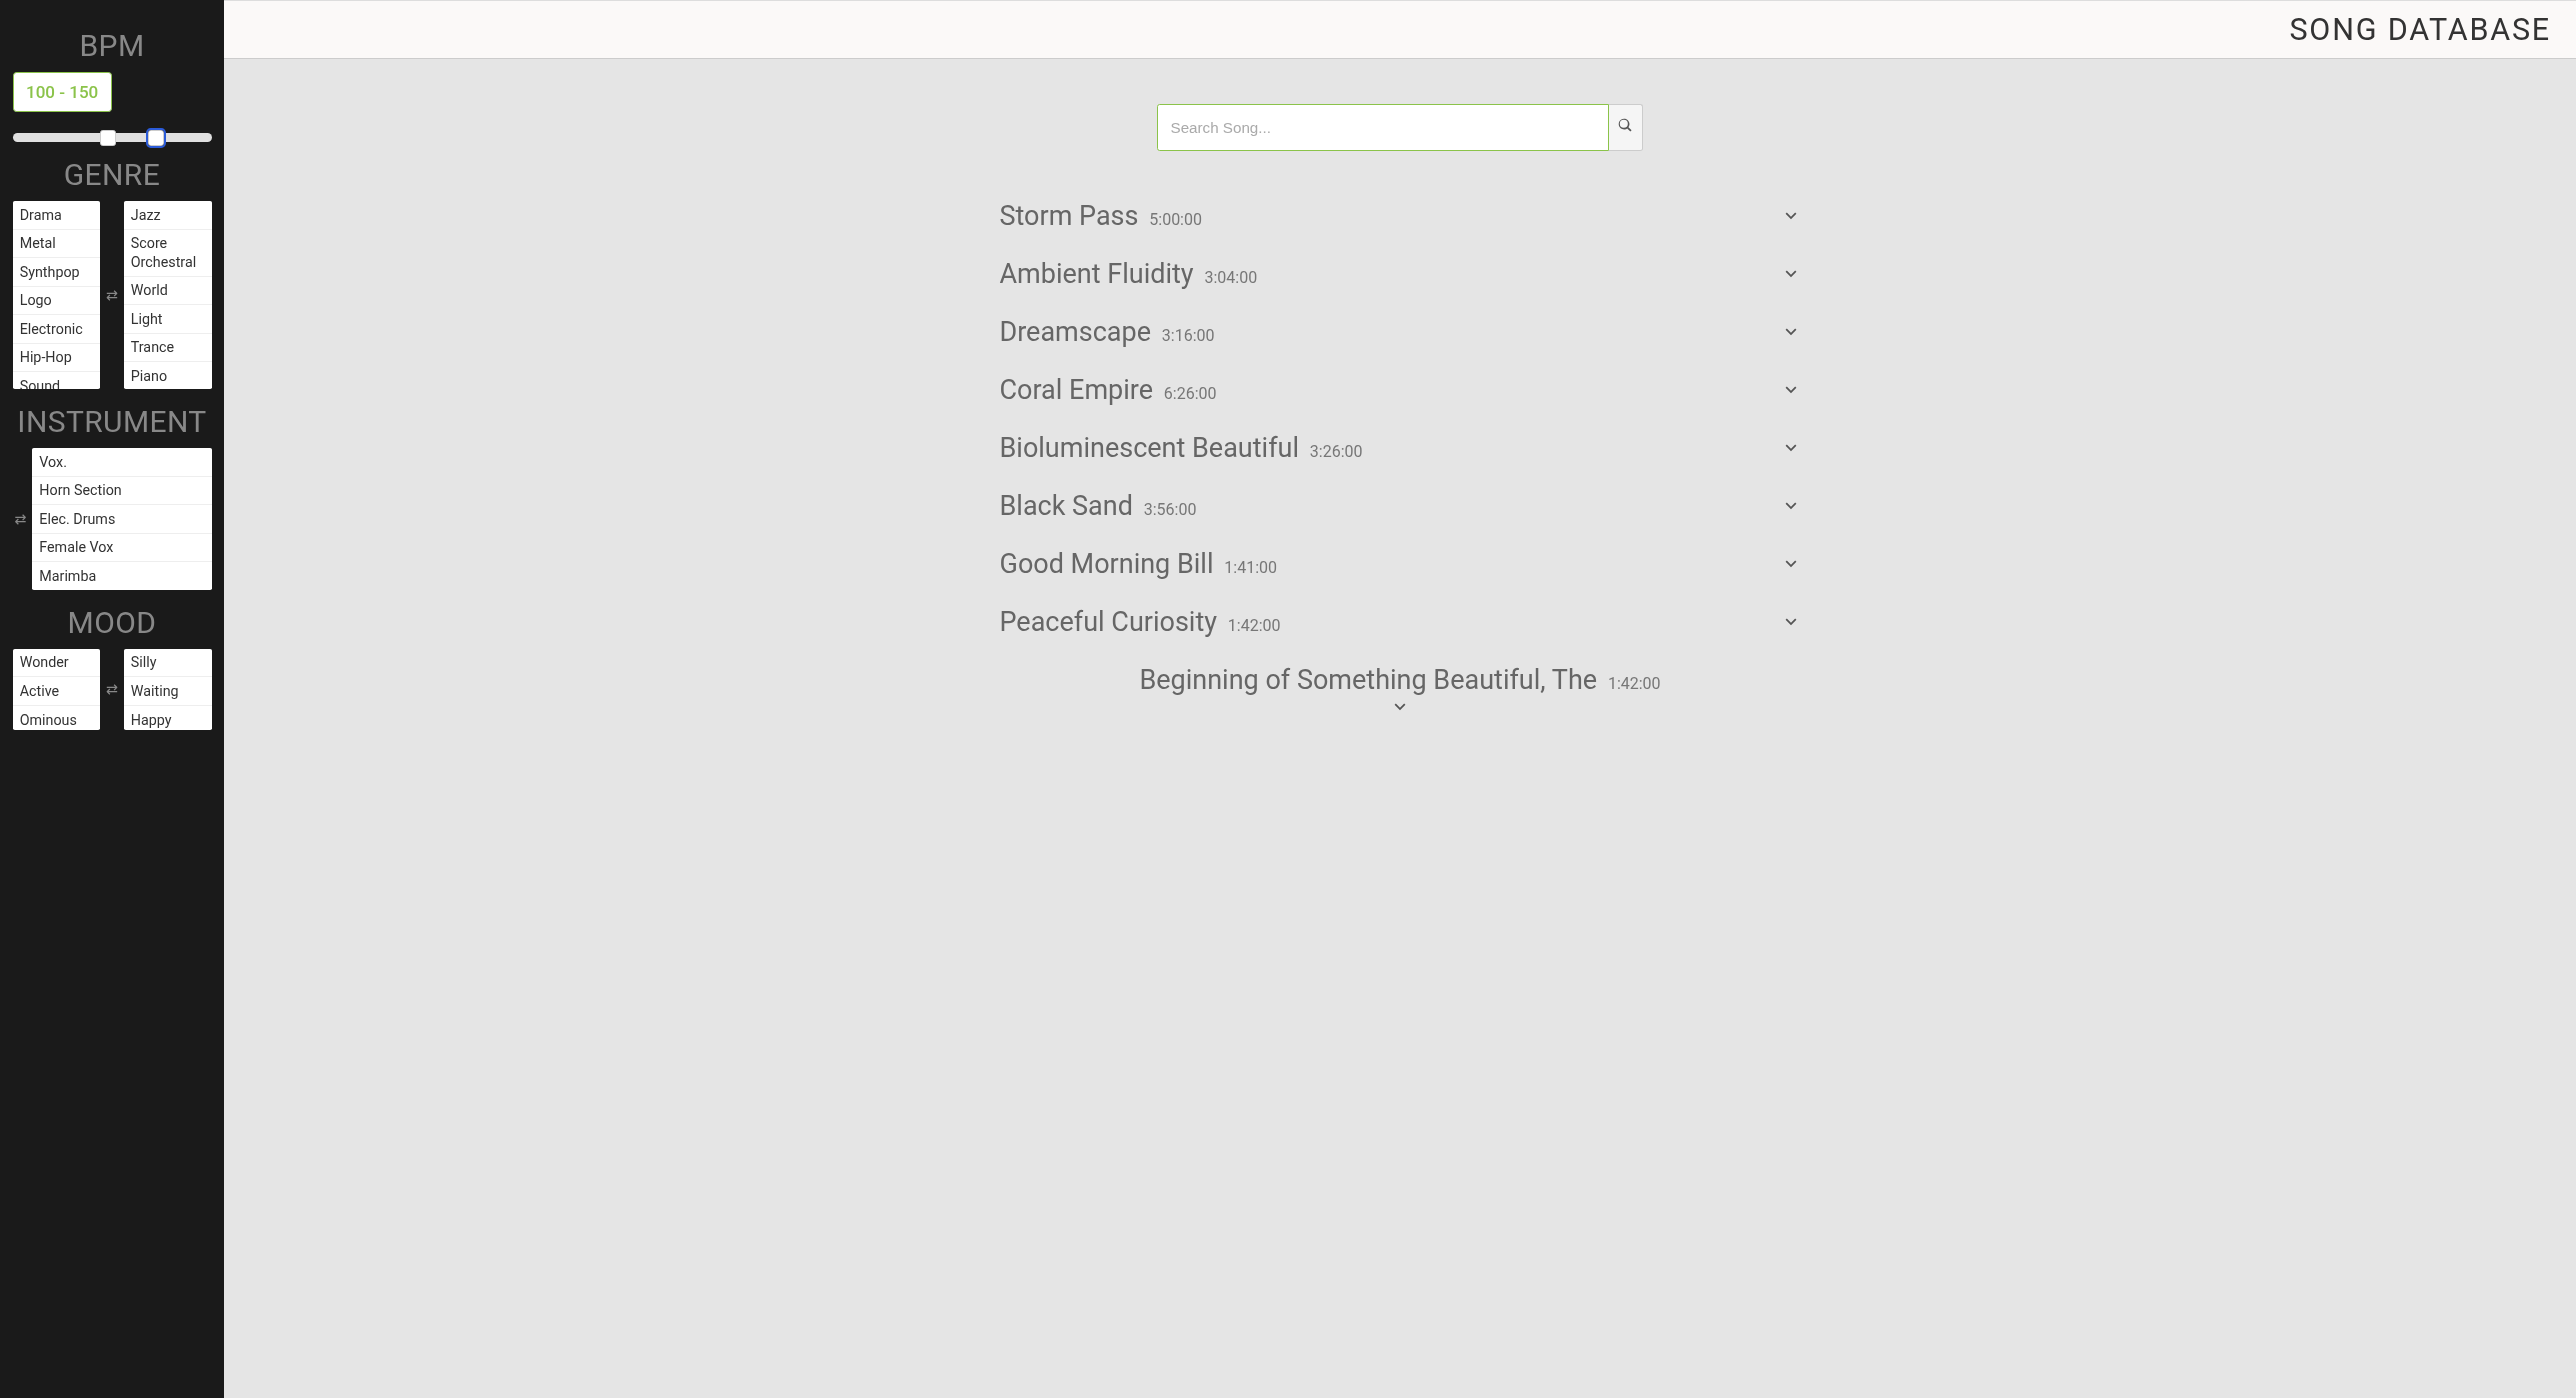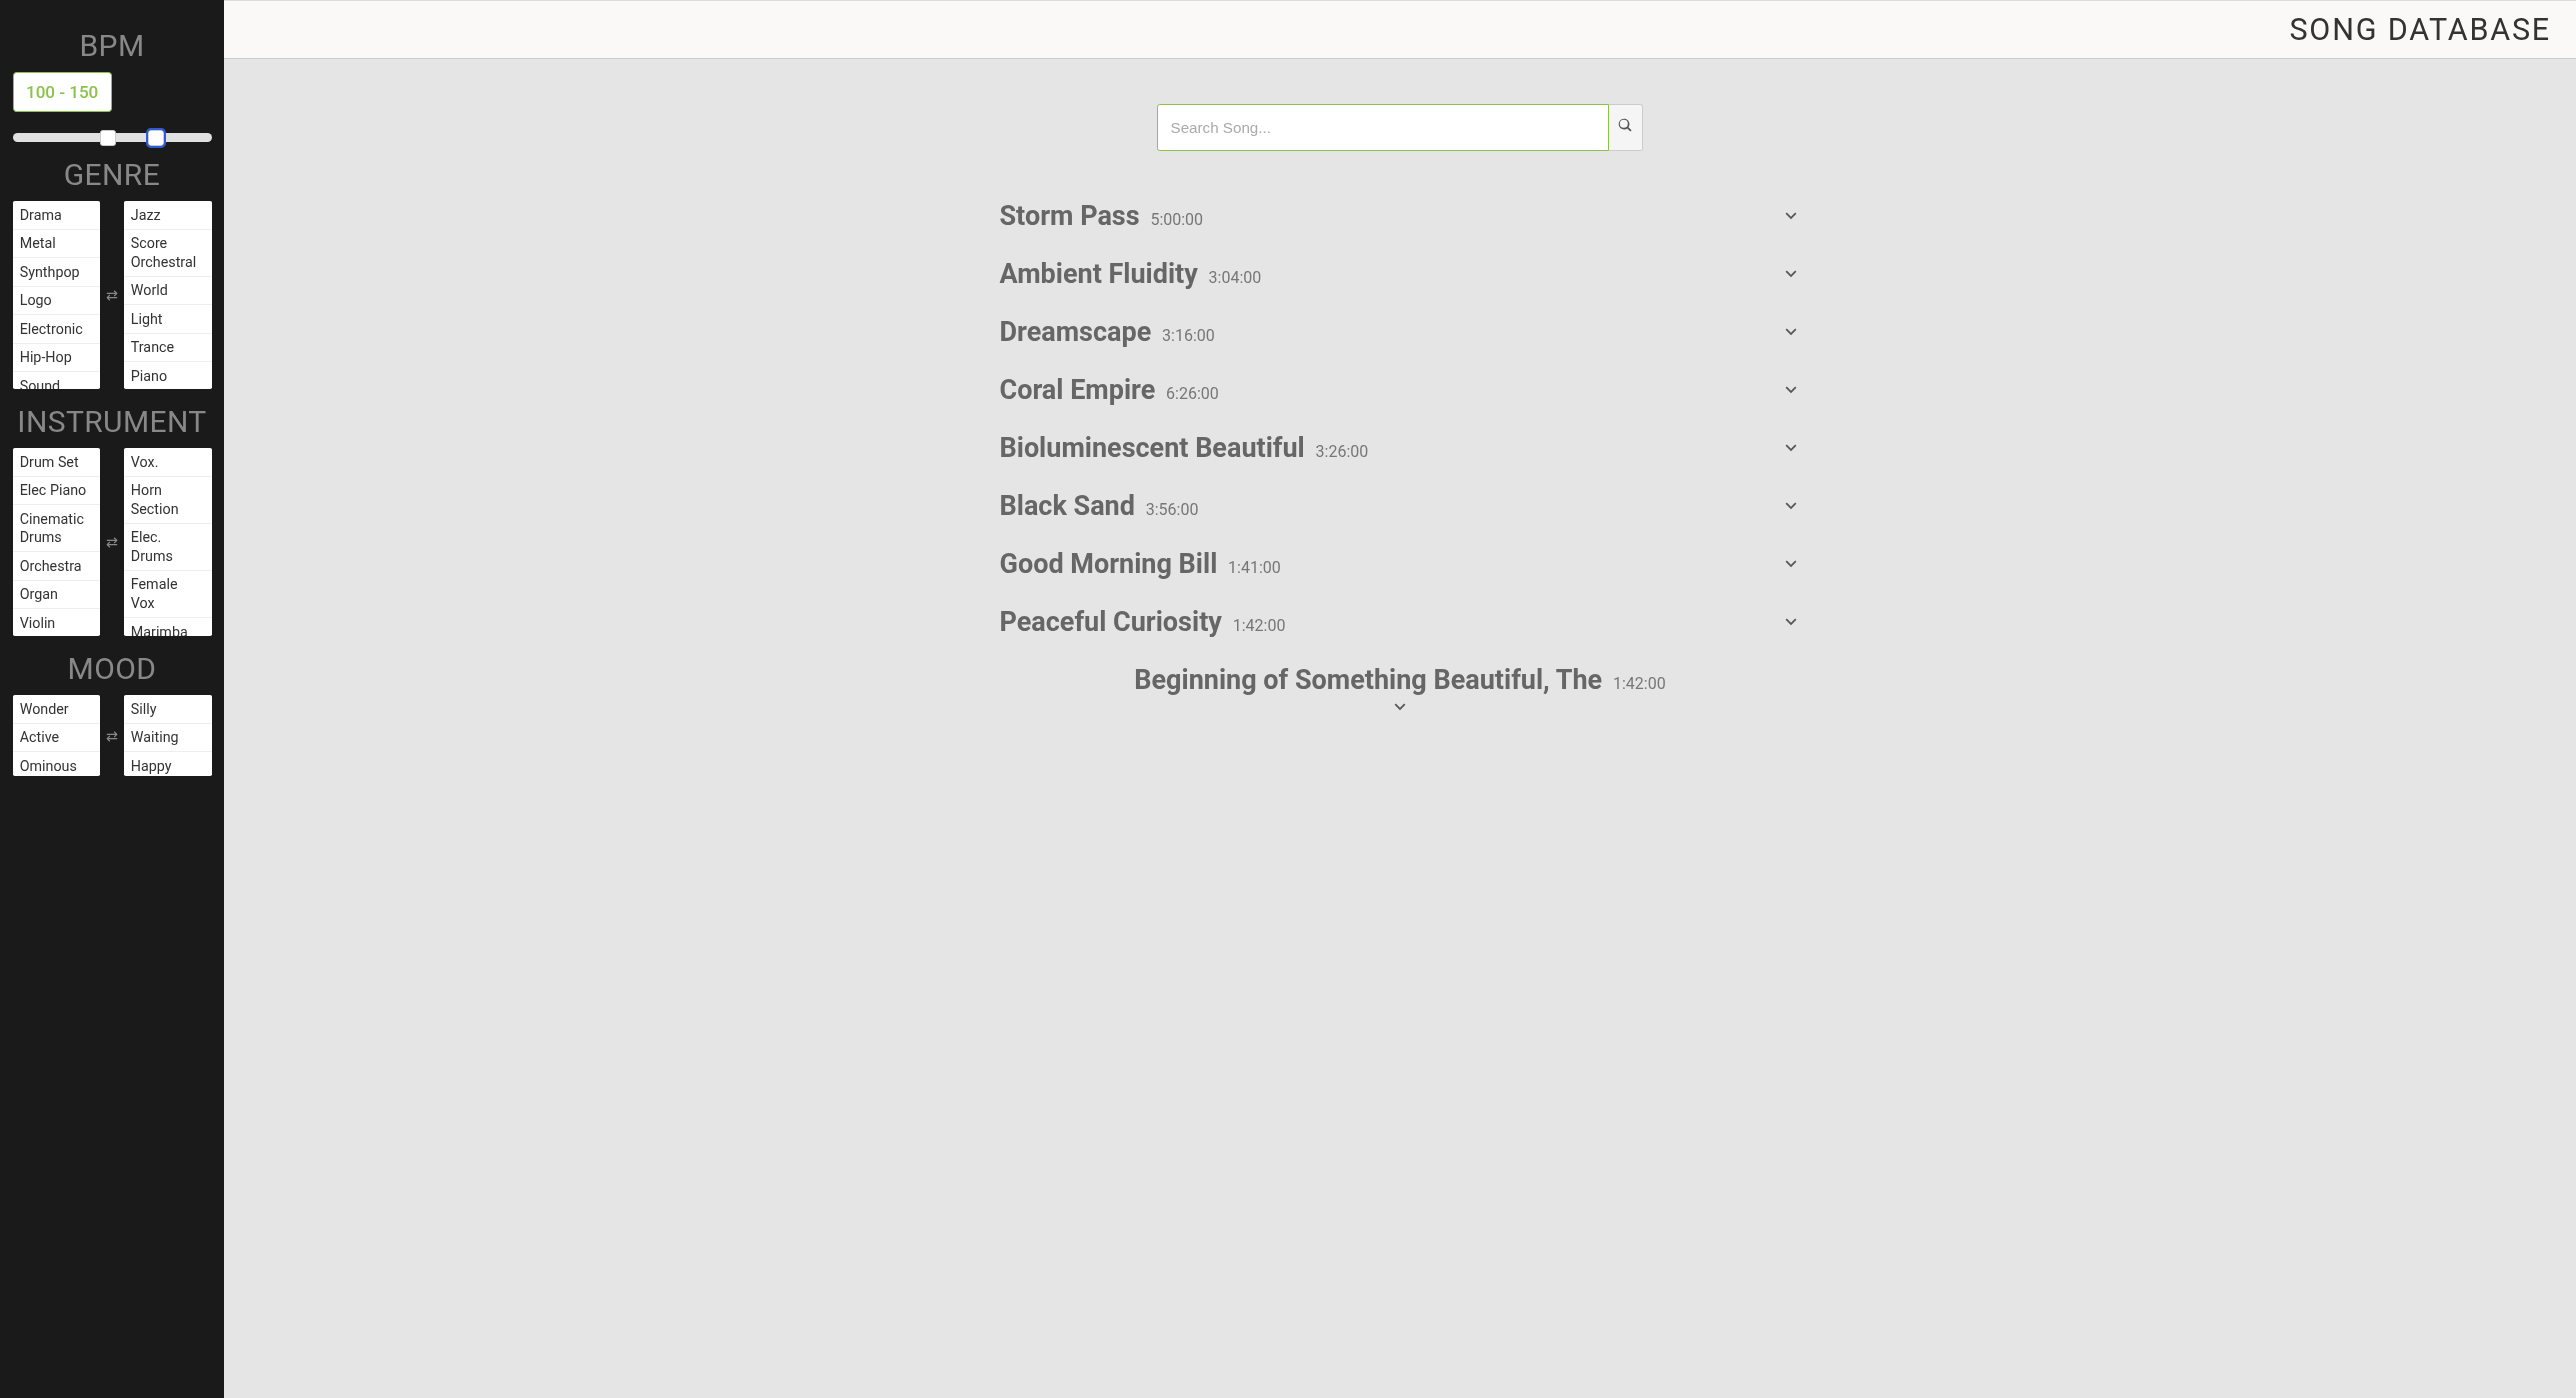--- a/index.html
+++ b/index.html
@@ -159,21 +159,21 @@
     cursor: pointer;
   }
   .song-row:last-child { border-bottom: none; flex-direction: column; }
   .song-info {
     display: flex;
     align-items: baseline;
     gap: 10.8px;
   }
   .song-title {
     font-size: 27px;
-    font-weight: 700;
+    font-weight: 400;
     color: #666;
   }
   .song-duration {
     font-size: 16px;
     color: #777;
   }
   .chevron svg {
     width: 20px;
     height: 20px;
     fill: #555;
@@ -213,28 +213,20 @@
           <div class="list-item">Light</div>
           <div class="list-item">Trance</div>
           <div class="list-item">Piano</div>
         </div>
     </div>
   </section>
 
   <section class="filter-section">
     <h3 class="filter-heading">INSTRUMENT</h3>
     <div class="dual-list">
-      <div class="list-box">
-          <div class="list-item">Drum Set</div>
-          <div class="list-item">Elec Piano</div>
-          <div class="list-item">Cinematic Drums</div>
-          <div class="list-item">Orchestra</div>
-          <div class="list-item">Organ</div>
-          <div class="list-item">Violin</div>
-        </div>
       <span class="swap-icon">⇄</span>
       <div class="list-box">
           <div class="list-item">Vox.</div>
           <div class="list-item">Horn Section</div>
           <div class="list-item">Elec. Drums</div>
           <div class="list-item">Female Vox</div>
           <div class="list-item">Marimba</div>
         </div>
     </div>
   </section>

